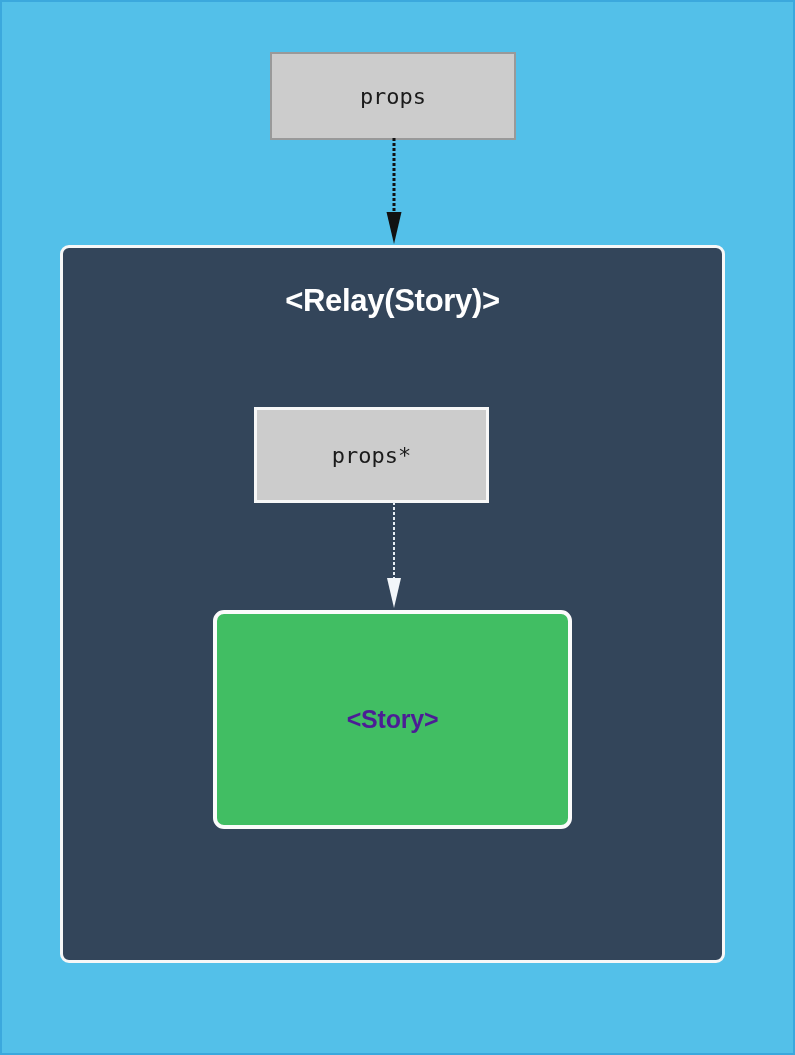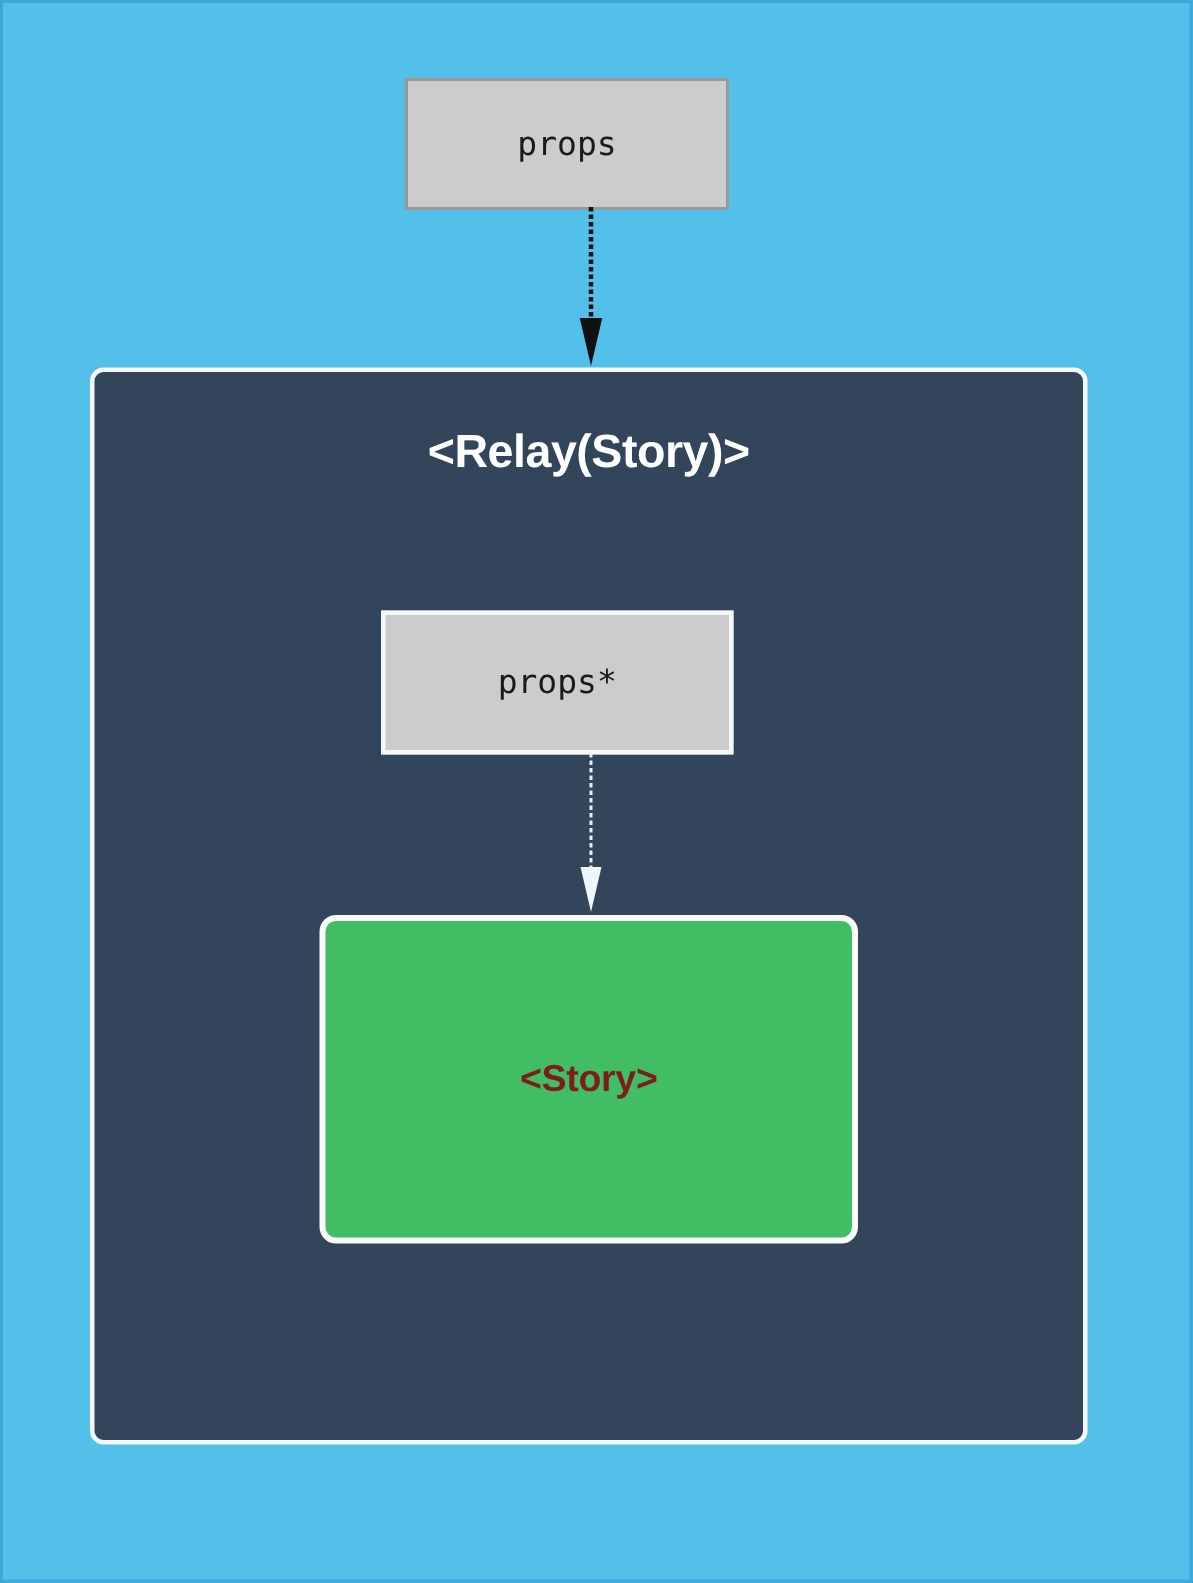--- a/index.html
+++ b/index.html
@@ -21,21 +21,21 @@
     background: #53c0e9;
     box-sizing: border-box;
     border: 2px solid #3ba8dd;
   }
 
   
   .props-box-outer {
     position: absolute;
     left: 268px;
     top: 50px;
-    width: 216px;
+    width: 246px;
     height: 88px;
     box-sizing: border-box;
     background: #cccccc;
     border: 2px solid #999999;
     display: flex;
     align-items: center;
     justify-content: center;
   }
   .props-label {
     font-family: "DejaVu Sans Mono", "Liberation Mono", monospace;
@@ -114,21 +114,21 @@
     background: #41be63;
     border: 4px solid #fbfbfb;
     border-radius: 11px;
     display: flex;
     align-items: center;
     justify-content: center;
   }
   .story-label {
     font-size: 25px;
     font-weight: bold;
-    color: #7f1d1d;
+    color: #4c1d95;
     letter-spacing: -0.2px;
   }
 </style>
 </head>
 <body>
 
 <div id="diagram-canvas">
 
   <div class="props-box-outer">
     <span class="props-label">props</span>

